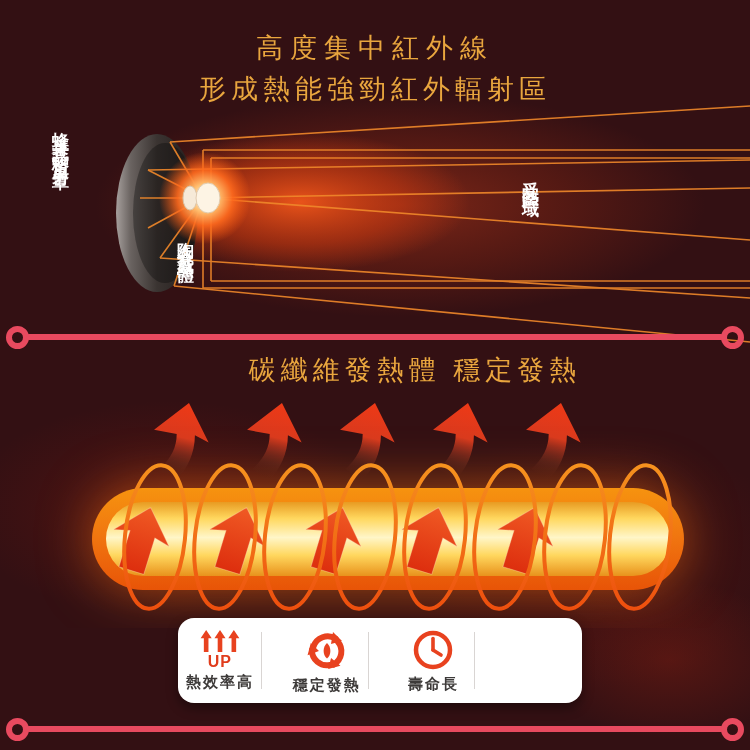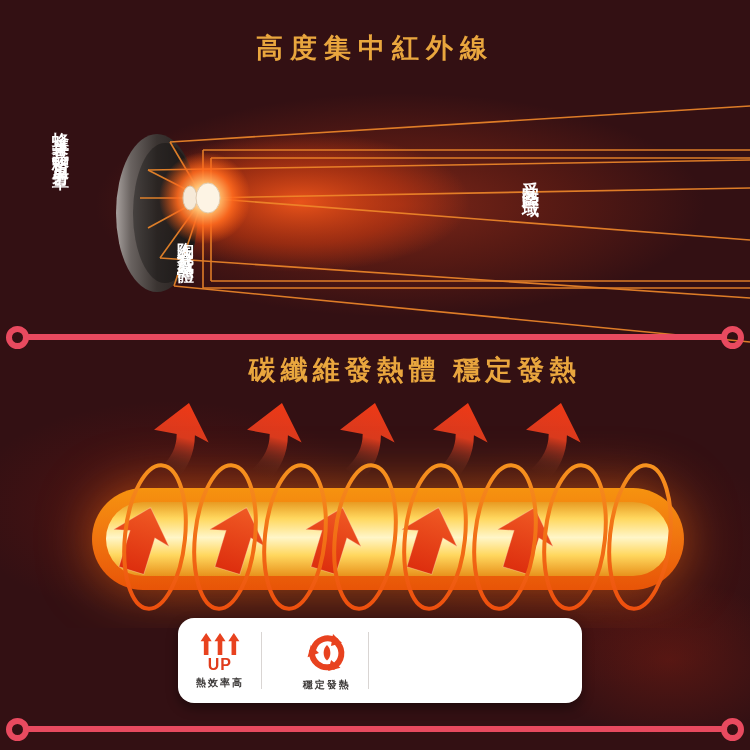--- a/index.html
+++ b/index.html
@@ -7,21 +7,21 @@
     background:#331013;font-family:"Liberation Sans","DejaVu Sans",sans-serif;}
   
   .swirl1{position:absolute;left:-40px;top:400px;width:420px;height:220px;border-radius:50%;
     background:radial-gradient(ellipse at center,rgba(120,24,16,.45),rgba(120,24,16,0) 70%);}
   .swirl2{position:absolute;left:380px;top:430px;width:420px;height:260px;border-radius:50%;
     background:radial-gradient(ellipse at center,rgba(110,22,14,.35),rgba(110,22,14,0) 70%);}
   .swirl3{position:absolute;left:540px;top:580px;width:260px;height:160px;border-radius:50%;
     background:radial-gradient(ellipse at center,rgba(150,35,18,.35),rgba(150,35,18,0) 70%);}
   
   .title{position:absolute;left:0;width:750px;text-align:center;color:#E9A63E;
-    font-weight:bold;font-size:27px;letter-spacing:7px;white-space:nowrap;}
+    font-weight:normal;font-size:27px;letter-spacing:7px;white-space:nowrap;}
   .title.t1{top:30px;}
   .title.t2{top:71px;letter-spacing:5px;}
   .title.t3{top:352px;letter-spacing:5px;padding-left:40px;}
   
   .vlabel{position:absolute;color:#ffffff;font-size:17px;font-weight:600;
     writing-mode:vertical-rl;text-orientation:upright;letter-spacing:6px;line-height:1;}
   .vlabel.reflector{left:52px;top:118px;}
   .vlabel.ceramic{left:177px;top:228px;}
   .vlabel.heated{left:522px;top:168px;}
   
@@ -32,21 +32,21 @@
   .divider.mid{top:325px;}
   .divider.bottom{top:717px;}
   .ring{width:11px;height:11px;border:6px solid #E84A5F;border-radius:50%;background:transparent;flex:0 0 auto;}
   .dline{flex:1;height:6px;background:#E84A5F;margin:0 -3px;border-radius:3px;}
   
   .feature-box{position:absolute;left:178px;top:618px;width:404px;height:85px;background:#ffffff;
     border-radius:16px;display:grid;grid-template-columns:1fr 1fr 1fr 1fr;
     box-shadow:0 5px 12px rgba(0,0,0,.4);gap:23px;}
   .feature-cell{display:flex;flex-direction:column;align-items:center;justify-content:center;gap:3px;position:relative;}
   .feature-cell.sep::after{content:"";position:absolute;right:0;top:14px;bottom:14px;width:1px;background:#d9d5d3;}
-  .feature-label{font-size:10px;font-weight:bold;color:#3D3A39;letter-spacing:2px;white-space:nowrap;}
+  .feature-label{font-size:15px;font-weight:bold;color:#3D3A39;letter-spacing:2px;white-space:nowrap;}
   .up-text{font-size:16px;font-weight:bold;color:#E03C1C;letter-spacing:1px;line-height:1;margin-top:-2px;}
 </style>
 </head>
 <body>
 
 <div class="canvas">
 
   <div class="swirl1"></div>
   <div class="swirl2"></div>
   <div class="swirl3"></div>
@@ -103,20 +103,21 @@
         <path d="M211,158 V281"></path>
         <path d="M211,281 H750"></path>
     </g>
 
     <circle cx="205" cy="198" r="46" fill="url(#gHot)"></circle>
     <ellipse cx="190" cy="198" rx="7" ry="12" fill="#f6ead8" stroke="#d9c3a8" stroke-width="1"></ellipse>
     <ellipse cx="208" cy="198" rx="12" ry="15" fill="#fdf4e4" stroke="#e0cbb0" stroke-width="1"></ellipse>
   </svg>
 
   <div class="title t1">高度集中紅外線</div>
+  <div class="title t2">形成熱能強勁紅外輻射區</div>
 
   <div class="vlabel reflector">蜂巢式晶格反射罩</div>
   <div class="vlabel ceramic">陶瓷發熱體</div>
   <div class="vlabel heated">受熱區域</div>
 
   <div class="divider mid">
     <div class="ring"></div>
     <div class="dline"></div>
     <div class="ring"></div>
   </div>
@@ -210,20 +211,30 @@
         <g fill="#E8421F">
           <path d="M38,14 L29,5 L27,17 Z"></path>
           <path d="M38,14 L29,5 L27,17 Z" transform="rotate(120 23 24)"></path>
           <path d="M38,14 L29,5 L27,17 Z" transform="rotate(240 23 24)"></path>
           <path d="M23,16 C27.5,20 27.5,28 23,31.5 C18.5,28 18.5,20 23,16 Z"></path>
         </g>
       </svg>
       <div class="feature-label">穩定發熱</div>
     </div>
 
+    <div class="feature-cell sep">
+      <svg width="44" height="44" viewBox="0 0 44 44">
+        <circle cx="22" cy="22" r="17" fill="none" stroke="#E8421F" stroke-width="4.5"></circle>
+        <g stroke="#E8421F" stroke-width="3.6" stroke-linecap="round">
+          <line x1="22" y1="22" x2="22" y2="10.5"></line>
+          <line x1="22" y1="22" x2="30" y2="27"></line>
+        </g>
+      </svg>
+      <div class="feature-label">壽命長</div>
+    </div>
 
   </div>
 
   <div class="divider bottom">
     <div class="ring"></div>
     <div class="dline"></div>
     <div class="ring"></div>
   </div>
 
 </div>

